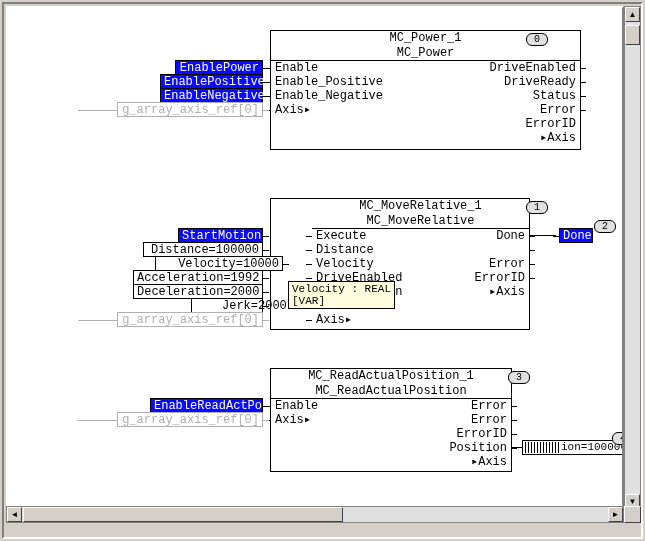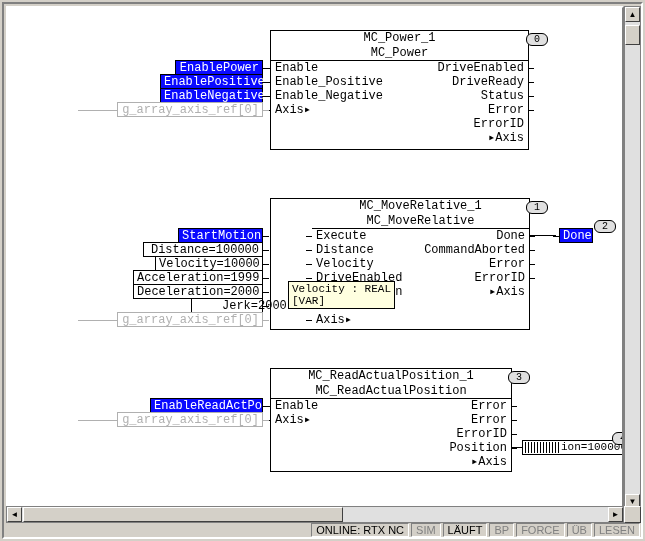--- a/index.html
+++ b/index.html
@@ -208,21 +208,21 @@
     margin-right:2px;
   }
 </style>
 </head>
 <body>
 
 <div class="frame">
   <div class="inner">
     <div class="canvas">
 
-      <div class="fblock" style="left:262px; top:22px; width:259px; height:120px;">
+      <div class="fblock" style="left:262px; top:22px; width:311px; height:120px;">
         <div class="title1">MC_Power_1</div>
         <div class="title2">MC_Power</div>
         <div class="body" style="height:90px;">
           <span class="pin-l" style="top:0">Enable</span>
             <span class="tick-l" style="top:7px"></span>
           <span class="pin-l" style="top:14px">Enable_Positive</span>
             <span class="tick-l" style="top:21px"></span>
           <span class="pin-l" style="top:28px">Enable_Negative</span>
             <span class="tick-l" style="top:35px"></span>
           <span class="pin-l" style="top:42px">Axis▸</span>
@@ -261,35 +261,34 @@
             <span class="tick-l" style="top:49px"></span>
           <span class="pin-l" style="top:56px">Deceleration</span>
             <span class="tick-l" style="top:63px"></span>
           <span class="pin-l" style="top:70px">Jerk</span>
             <span class="tick-l" style="top:77px"></span>
           <span class="pin-l" style="top:84px">Axis▸</span>
             <span class="tick-l" style="top:91px"></span>
 
           <span class="pin-r" style="top:0">Done</span>
             <span class="tick-r" style="top:7px"></span>
-          <span class="pin-r" style="top:14px">CommandAborted</span>
             <span class="tick-r" style="top:21px"></span>
           <span class="pin-r" style="top:28px">Error</span>
             <span class="tick-r" style="top:35px"></span>
           <span class="pin-r" style="top:42px">ErrorID</span>
             <span class="tick-r" style="top:49px"></span>
           <span class="pin-r" style="top:56px">▸Axis</span>
         </div>
       </div>
       <span class="idbadge" style="left:518px; top:193px;">1</span>
 
       <div class="tag hi" style="left:170px; top:220px; width:85px;">StartMotion</div>
       <div class="tag" style="left:135px; top:234px; width:120px;">Distance=100000</div>
-      <div class="tag" style="left:147px; top:248px; width:108px;text-align:center;">Velocity=10000</div>
-      <div class="tag" style="left:125px; top:262px; width:130px;">Acceleration=1999</div>
+      <div class="tag" style="left:147px; top:248px; width:128px;">Velocity=10000</div>
+      <div class="tag" style="left:125px; top:262px; width:130px;">Acceleration=1992</div>
       <div class="tag" style="left:125px; top:276px; width:130px;">Deceleration=2000</div>
       <div class="tag" style="left:183px; top:290px; width:72px;padding-left:30px;">Jerk=2000</div>
       <div class="tag ghost" style="left:109px; top:304px; width:146px;">g_array_axis_ref[0]</div>
 
       <span class="outwire" style="left:522px; top:227px; width:26px;"></span>
       <div class="tag hi out" style="left:551px; top:220px; width:34px; text-align:center;">Done</div>
       <span class="idbadge" style="left:586px; top:212px;">2</span>
 
       <div class="tooltip" style="left:280px; top:273px;">
         <span>Velocity : REAL</span><br>
@@ -335,22 +334,13 @@
     <div class="thumb" style="top:18px;"></div>
     <div class="btn down">▼</div>
   </div>
   <div class="hscroll">
     <div class="btn left">◄</div>
     <div class="thumb"></div>
     <div class="btn right">►</div>
   </div>
   <div class="corner"></div>
 
-  <div class="statusbar">
-    <div class="status-cell">ONLINE: RTX NC</div>
-    <div class="status-cell dim">SIM</div>
-    <div class="status-cell">LÄUFT</div>
-    <div class="status-cell dim">BP</div>
-    <div class="status-cell dim">FORCE</div>
-    <div class="status-cell dim">ÜB</div>
-    <div class="status-cell dim">LESEN</div>
-  </div>
 </div>
 
 </body></html>

